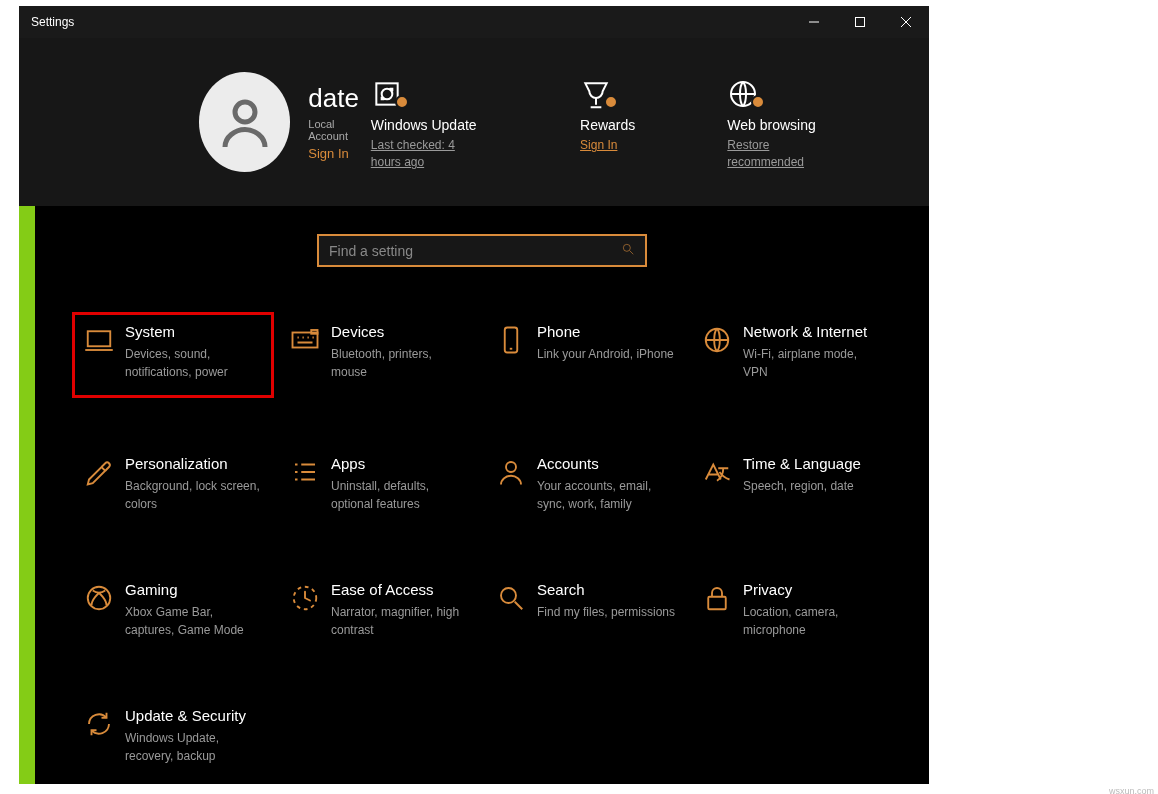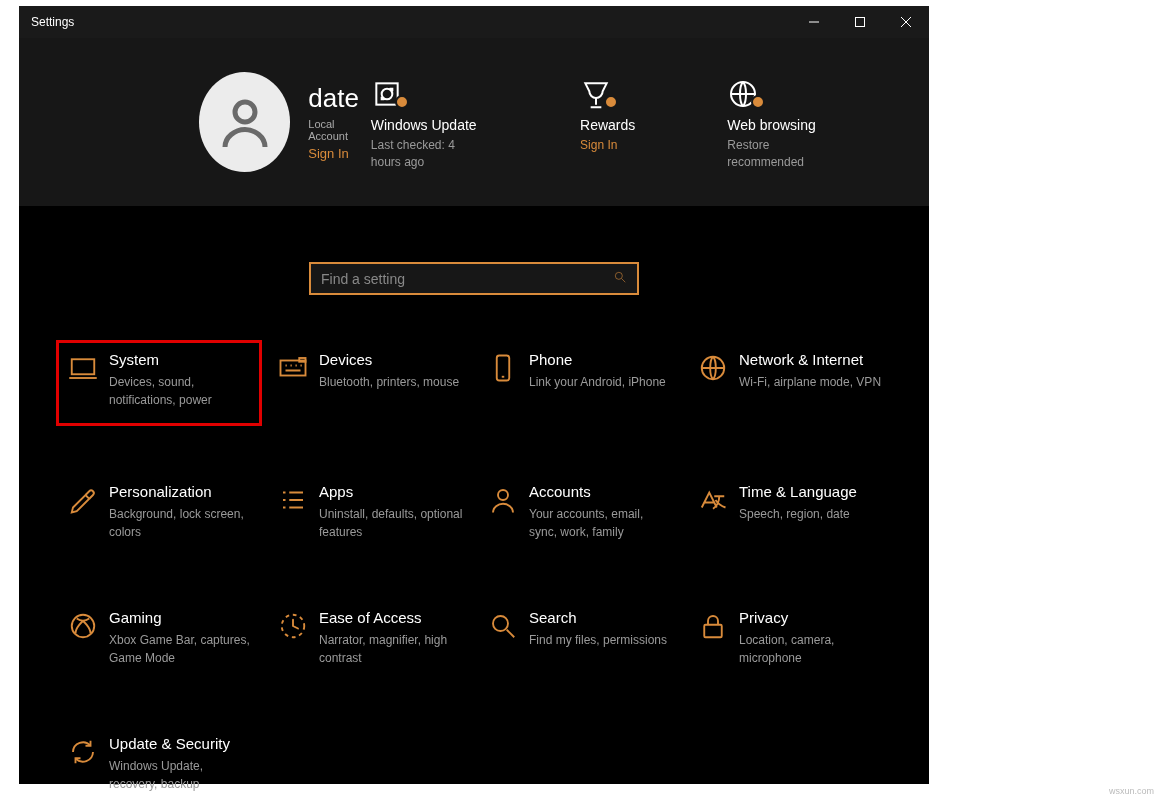--- a/index.html
+++ b/index.html
@@ -64,26 +64,27 @@
   .status-item .ico {
     height: 42px; display: flex; align-items: center;
     position: relative;
   }
   .status-item .ico svg { stroke: #fff; fill: none; stroke-width: 1.5; }
   .badge {
     width: 14px; height: 14px; background: #d98b3b; border-radius: 50%;
     position: absolute; bottom: 6px; left: 24px; border: 2px solid #171717;
   }
   .status-item .st-title { font-size: 14px; margin-top: 2px; }
-  .status-item .st-sub { font-size: 12px; color: #9a9a9a; margin-top: 4px; line-height: 1.4; }
+  .status-item .st-sub { font-size: 12px; color: #9a9a9a; margin-top: 4px; line-height: 1.4; text-decoration: underline; }
   .status-item .st-sub.link { color: #d98b3b; cursor: pointer; }
   .main {
     background: #000;
-    padding: 56px 40px;
+    padding: 28px 40px;
     height: calc(100% - 200px);
+    margin-left: 16px;
   }
   .search-row { display: flex; justify-content: center; }
   .search-wrap {
     width: 330px;
     border: 2px solid #d98b3b;
     display: flex; align-items: center;
     padding: 6px 10px;
     background: #171717;
   }
   .search-wrap input {

